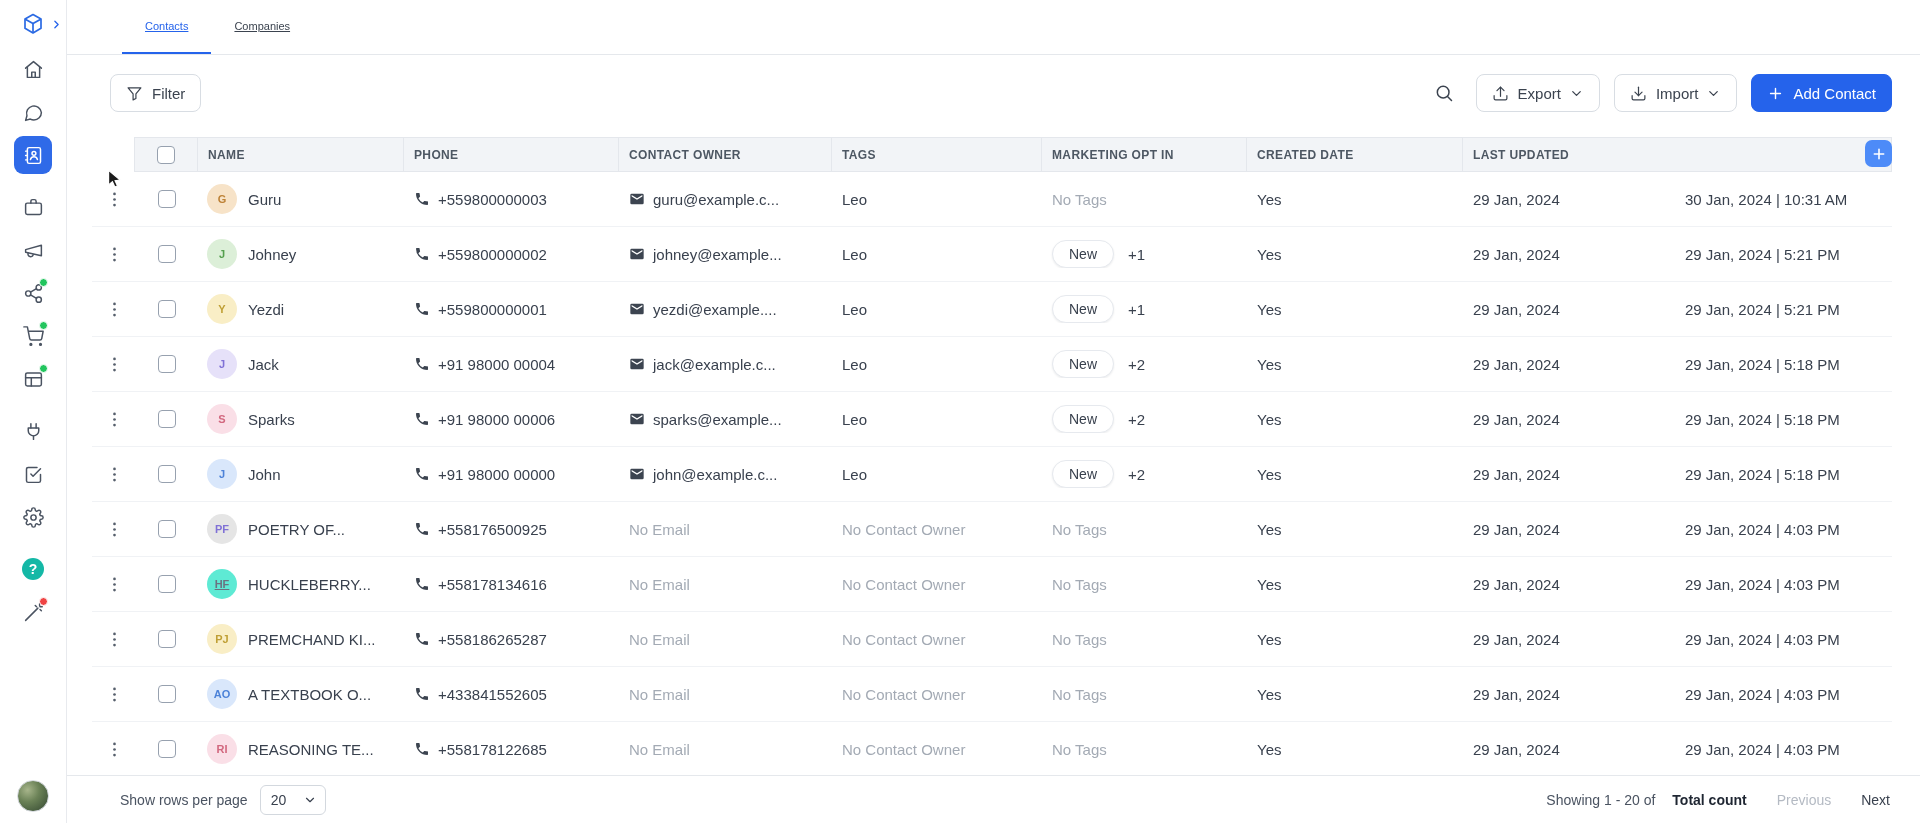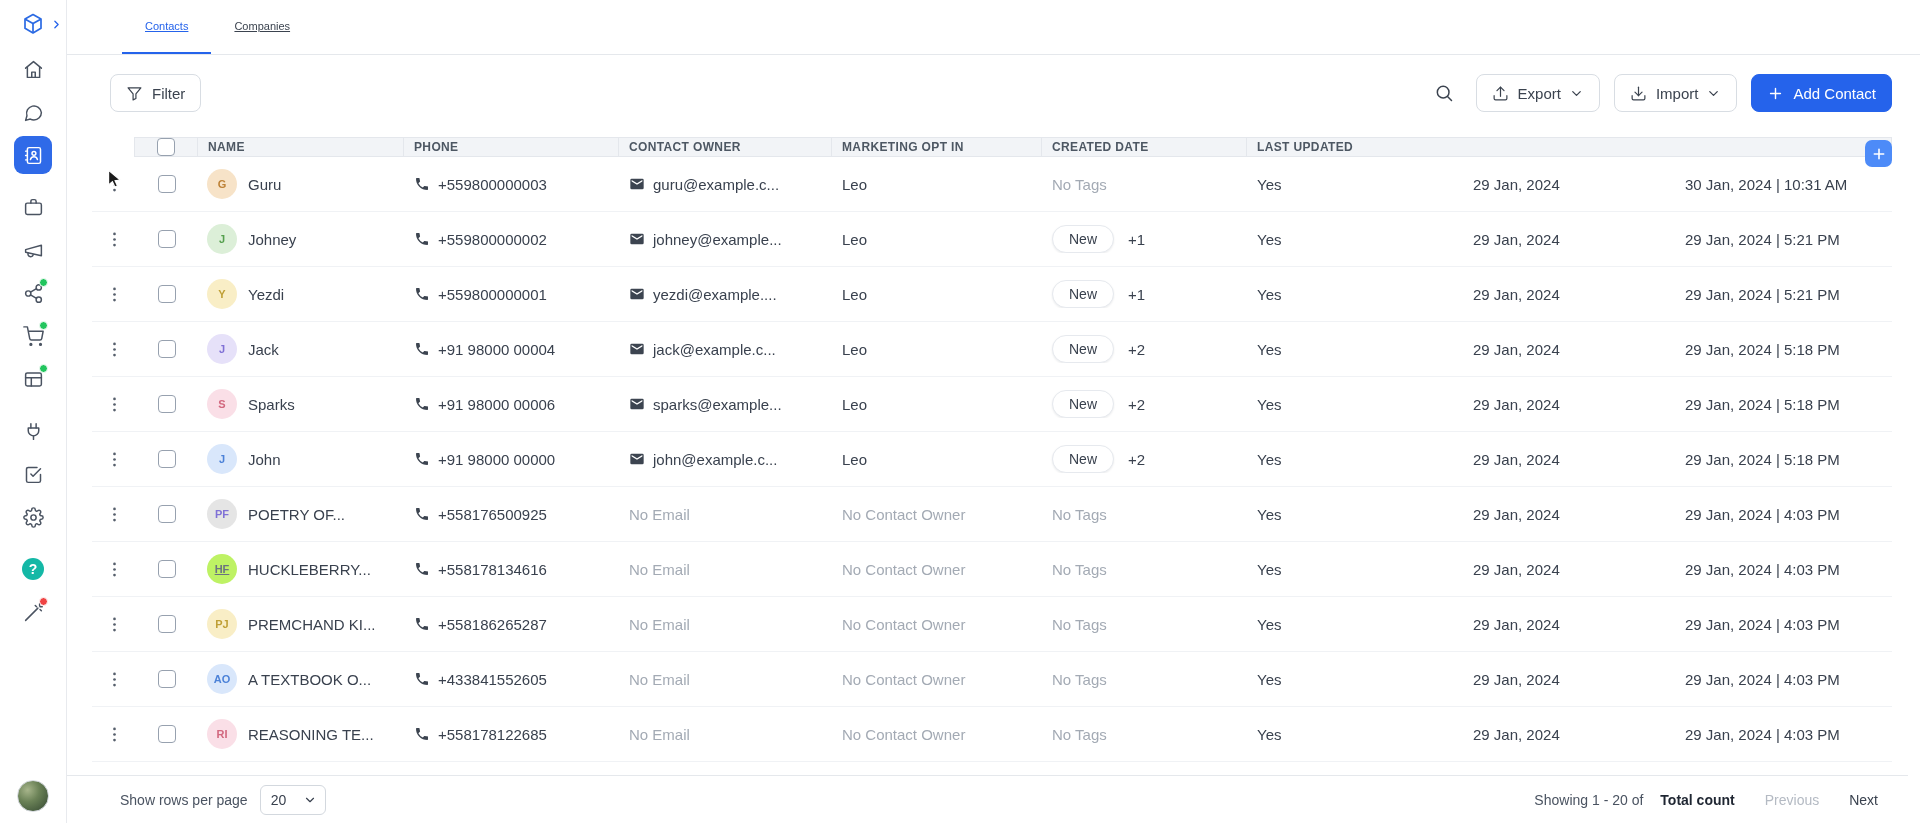--- a/index.html
+++ b/index.html
@@ -46,21 +46,21 @@
     font-family:inherit; }
   .btn svg { width:17px; height:17px; }
   .btn .chev { width:15px; height:15px; margin-left:-1px; }
   .btn.primary { background:#2563eb; border-color:#2563eb; color:#fff; font-weight:500; }
   .tright { display:flex; align-items:center; gap:14px; }
   .search-btn { display:flex; margin-right:8px; color:#3b434f; }
   .search-btn svg { width:20px; height:20px; }
 
   
   .table { margin:0 28px 0 25px; width:1800px; position:relative; }
-  .thead { display:flex; height:20px; }
+  .thead { display:flex; height:35px; }
   .menu-spacer { width:44px; }
   .hgrid { flex:1; display:grid; grid-template-columns:62px 206px 215px 213px 210px 205px 216px 212px 217px;
     background:#f2f4f7; border:1px solid #e4e7ec; align-items:stretch; }
   .hc { display:flex; align-items:center; padding-left:10px; font-size:12px; font-weight:700;
     color:#4d570f0; color:#4d5763; letter-spacing:.03em; border-left:1px solid #e4e7ec; white-space:nowrap; overflow:hidden; }
   .hc.first { border-left:none; justify-content:center; padding-left:0; }
   .add-col { position:absolute; right:0; top:3px; width:27px; height:27px; border:none; border-radius:7px;
     background:#4d8bf8; color:#fff; display:flex; align-items:center; justify-content:center; }
   .add-col svg { width:16px; height:16px; }
 
@@ -75,21 +75,21 @@
   .c.name { gap:11px; padding-left:9px; }
   .avatar { width:30px; height:30px; border-radius:50%; display:inline-flex; align-items:center;
     justify-content:center; font-size:11px; font-weight:700; flex:0 0 30px; }
   .ic { width:16px; height:16px; margin-right:8px; color:#3c4450; flex:0 0 16px; }
   .muted { color:#a3aab4; }
   .pill { display:inline-flex; align-items:center; padding:5px 16px; border-radius:16px; background:#fff;
     border:1px solid #e6e9ee; box-shadow:0 1px 2px rgba(16,24,40,.08); font-size:14px; color:#39414e; }
   .extra { margin-left:14px; font-size:15px; color:#39414e; }
 
   
-  .footer { position:absolute; left:0; right:12px; bottom:0; height:48px; border-top:1px solid #e5e8ec;
+  .footer { position:absolute; left:0; right:0; bottom:0; height:48px; border-top:1px solid #e5e8ec;
     background:#fff; display:flex; align-items:center; justify-content:space-between; padding:0 30px 0 53px; }
   .fleft { display:flex; align-items:center; gap:12px; font-size:14px; color:#4a5361; }
   .select { display:inline-flex; align-items:center; justify-content:space-between; width:66px; height:30px;
     border:1px solid #d3d8de; border-radius:6px; padding:0 8px 0 10px; font-size:14px; color:#39414e; }
   .select svg { width:14px; height:14px; color:#39414e; }
   .fright { display:flex; align-items:center; gap:30px; font-size:14px; }
   .showing { color:#4a5361; }
   .showing b { color:#1f2632; font-weight:700; margin-left:17px; }
   .pg { color:#39414e; }
   .pg.disabled { color:#b4bac3; }
@@ -267,20 +267,21 @@
     <div class="table">
       <div class="thead">
         <div class="menu-spacer"></div>
         <div class="hgrid">
           <div class="hc first">
               <span class="checkbox"></span>
             </div>
           <div class="hc">NAME</div>
           <div class="hc">PHONE</div>
           <div class="hc">CONTACT OWNER</div>
+          <div class="hc">TAGS</div>
           <div class="hc">MARKETING OPT IN</div>
           <div class="hc">CREATED DATE</div>
           <div class="hc">LAST UPDATED</div>
         </div>
         <button class="add-col">
           <svg viewBox="0 0 24 24" fill="none" stroke="currentColor" stroke-width="2.4" stroke-linecap="round">
               <path d="M12 5v14M5 12h14"></path>
             </svg>
         </button>
       </div>
@@ -630,21 +631,21 @@
                   <circle cx="12" cy="5" r="1.7"></circle>
                   <circle cx="12" cy="12" r="1.7"></circle>
                   <circle cx="12" cy="19" r="1.7"></circle>
                 </svg>
       </span>
     </div>
     <div class="c check">
               <span class="checkbox"></span>
             </div>
     <div class="c name">
-      <span class="avatar" style="background: #bef264; color: rgb(107, 114, 128); text-decoration: underline;">HF</span>
+      <span class="avatar" style="background: #5eead4; color: rgb(107, 114, 128); text-decoration: underline;">HF</span>
       <span>HUCKLEBERRY...</span>
     </div>
     <div class="c">
       <svg class="ic" viewBox="0 0 24 24">
                 <path fill="currentColor" d="M6.62 10.79a15.05 15.05 0 0 0 6.59 6.59l2.2-2.2a1 1 0 0 1 1.01-.24 11.36 11.36 0 0 0 3.58.57 1 1 0 0 1 1 1V20a1 1 0 0 1-1 1A17 17 0 0 1 3 4a1 1 0 0 1 1-1h3.5a1 1 0 0 1 1 1 11.36 11.36 0 0 0 .57 3.58 1 1 0 0 1-.24 1.01z"></path>
               </svg>
       <span>+558178134616</span>
     </div>
     <div class="c">
 

